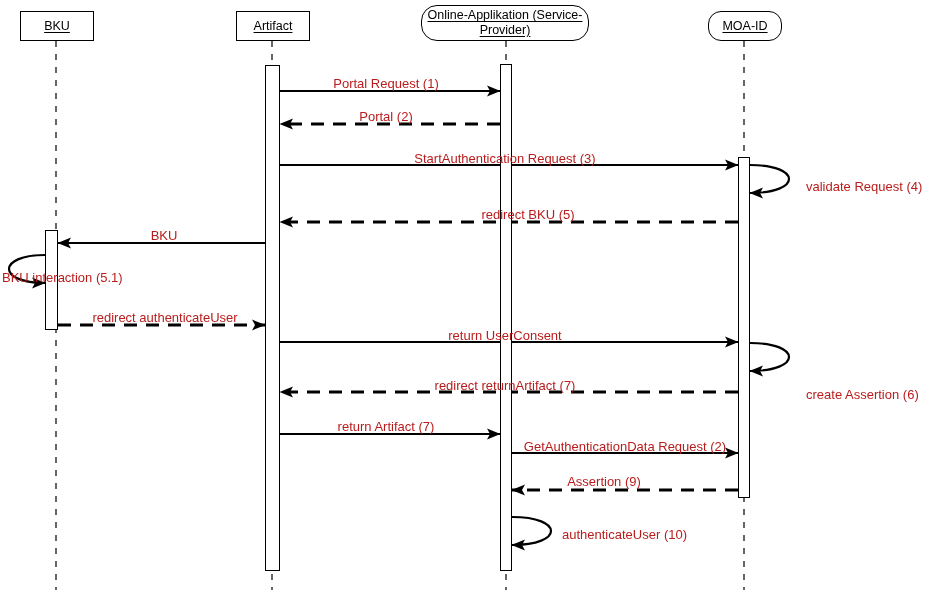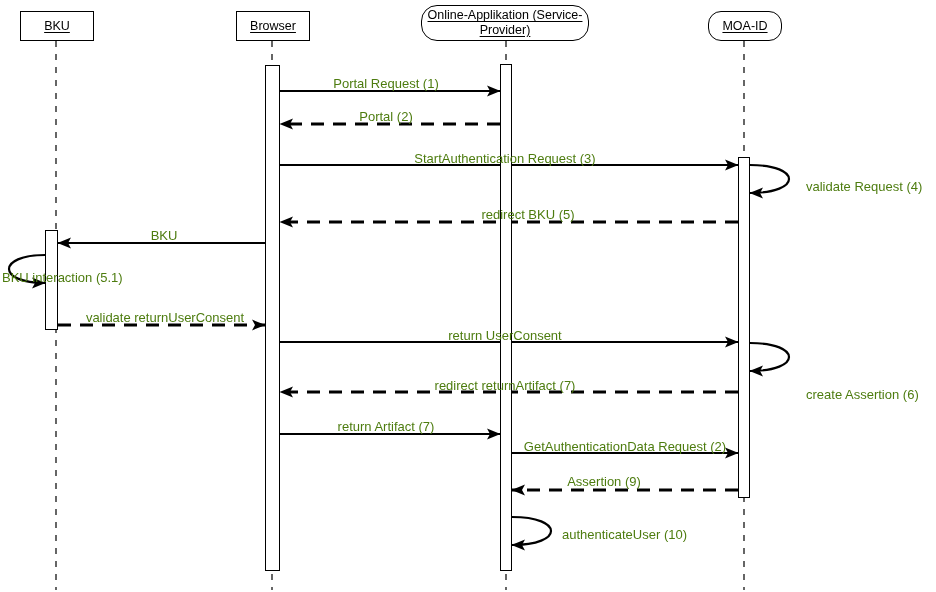--- a/index.html
+++ b/index.html
@@ -39,21 +39,21 @@
     color: #000000;
     padding: 2px 3px;
   }
   .lifeline-header .hdr-text {
     text-decoration: underline;
     text-underline-offset: 2px;
   }
   .msg-label {
     position: absolute;
     font-size: 13px;
-    color: #4d7c0f;
+    color: #b91c1c;
     white-space: nowrap;
     line-height: 1;
   }
   .msg-label.center {
     transform: translateX(-50%);
   }
   .activation {
     position: absolute;
     box-sizing: border-box;
     background: #ffffff;
@@ -96,21 +96,21 @@
         <line x1="738" x2="512" y1="490" y2="490" stroke="#000000" stroke-width="3" stroke-dasharray="13 9" marker-end="url(#arrow-left)"></line>
         <path d="M 512 517 C 564 517, 564 545, 512 545" fill="none" stroke="#000000" stroke-width="2.2" marker-end="url(#arrow-left)"></path>
       </g>
   </svg>
 
   <div id="headers">
       <div class="lifeline-header" style="left: 20px; top: 11px; width: 74px; height: 30px;">
         <span class="hdr-text">BKU</span>
       </div>
       <div class="lifeline-header" style="left: 236px; top: 11px; width: 74px; height: 30px;">
-        <span class="hdr-text">Browser</span>
+        <span class="hdr-text">Artifact</span>
       </div>
       <div class="lifeline-header" style="left: 421px; top: 5px; width: 168px; height: 36px; border-radius: 16px;">
         <span class="hdr-text">Online-Applikation (Service-Provider)</span>
       </div>
       <div class="lifeline-header" style="left: 708px; top: 11px; width: 74px; height: 30px; border-radius: 13px;">
         <span class="hdr-text">MOA-ID</span>
       </div>
     </div>
   <div id="activations">
       <div class="activation" style="left: 265px; top: 65px; width: 15px; height: 506px;"></div>
@@ -119,21 +119,21 @@
       <div class="activation" style="left: 45px; top: 230px; width: 13px; height: 100px;"></div>
     </div>
   <div id="labels">
       <div class="msg-label center" style="left: 386px; top: 77px;">Portal Request (1)</div>
       <div class="msg-label center" style="left: 386px; top: 110px;">Portal (2)</div>
       <div class="msg-label center" style="left: 505px; top: 152px;">StartAuthentication Request (3)</div>
       <div class="msg-label" style="left: 806px; top: 180px;">validate Request (4)</div>
       <div class="msg-label center" style="left: 528px; top: 208px;">redirect BKU (5)</div>
       <div class="msg-label center" style="left: 164px; top: 229px;">BKU</div>
       <div class="msg-label" style="left: 2px; top: 271px;">BKU interaction (5.1)</div>
-      <div class="msg-label center" style="left: 165px; top: 311px;">validate returnUserConsent</div>
+      <div class="msg-label center" style="left: 165px; top: 311px;">redirect authenticateUser</div>
       <div class="msg-label center" style="left: 505px; top: 329px;">return UserConsent</div>
       <div class="msg-label" style="left: 806px; top: 366px; margin-top: 22px;">create Assertion (6)</div>
       <div class="msg-label center" style="left: 505px; top: 379px;">redirect returnArtifact (7)</div>
       <div class="msg-label center" style="left: 386px; top: 420px;">return Artifact (7)</div>
       <div class="msg-label center" style="left: 625px; top: 440px;">GetAuthenticationData Request (2)</div>
       <div class="msg-label center" style="left: 604px; top: 475px;">Assertion (9)</div>
       <div class="msg-label" style="left: 562px; top: 528px;">authenticateUser (10)</div>
     </div>
 </div>
 

